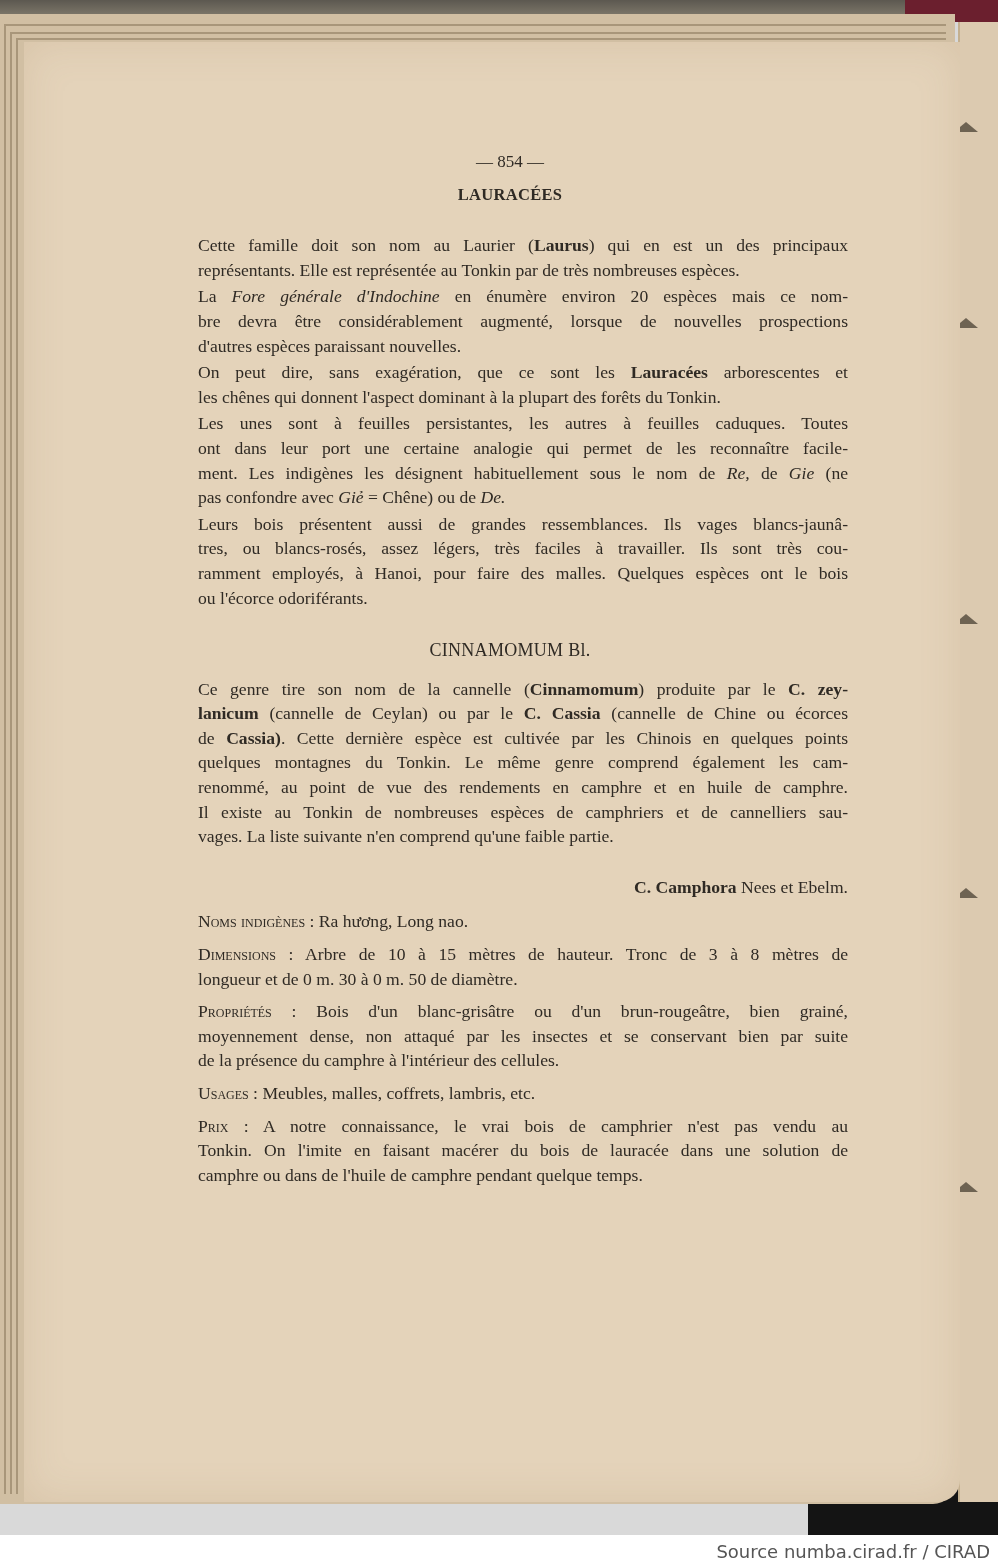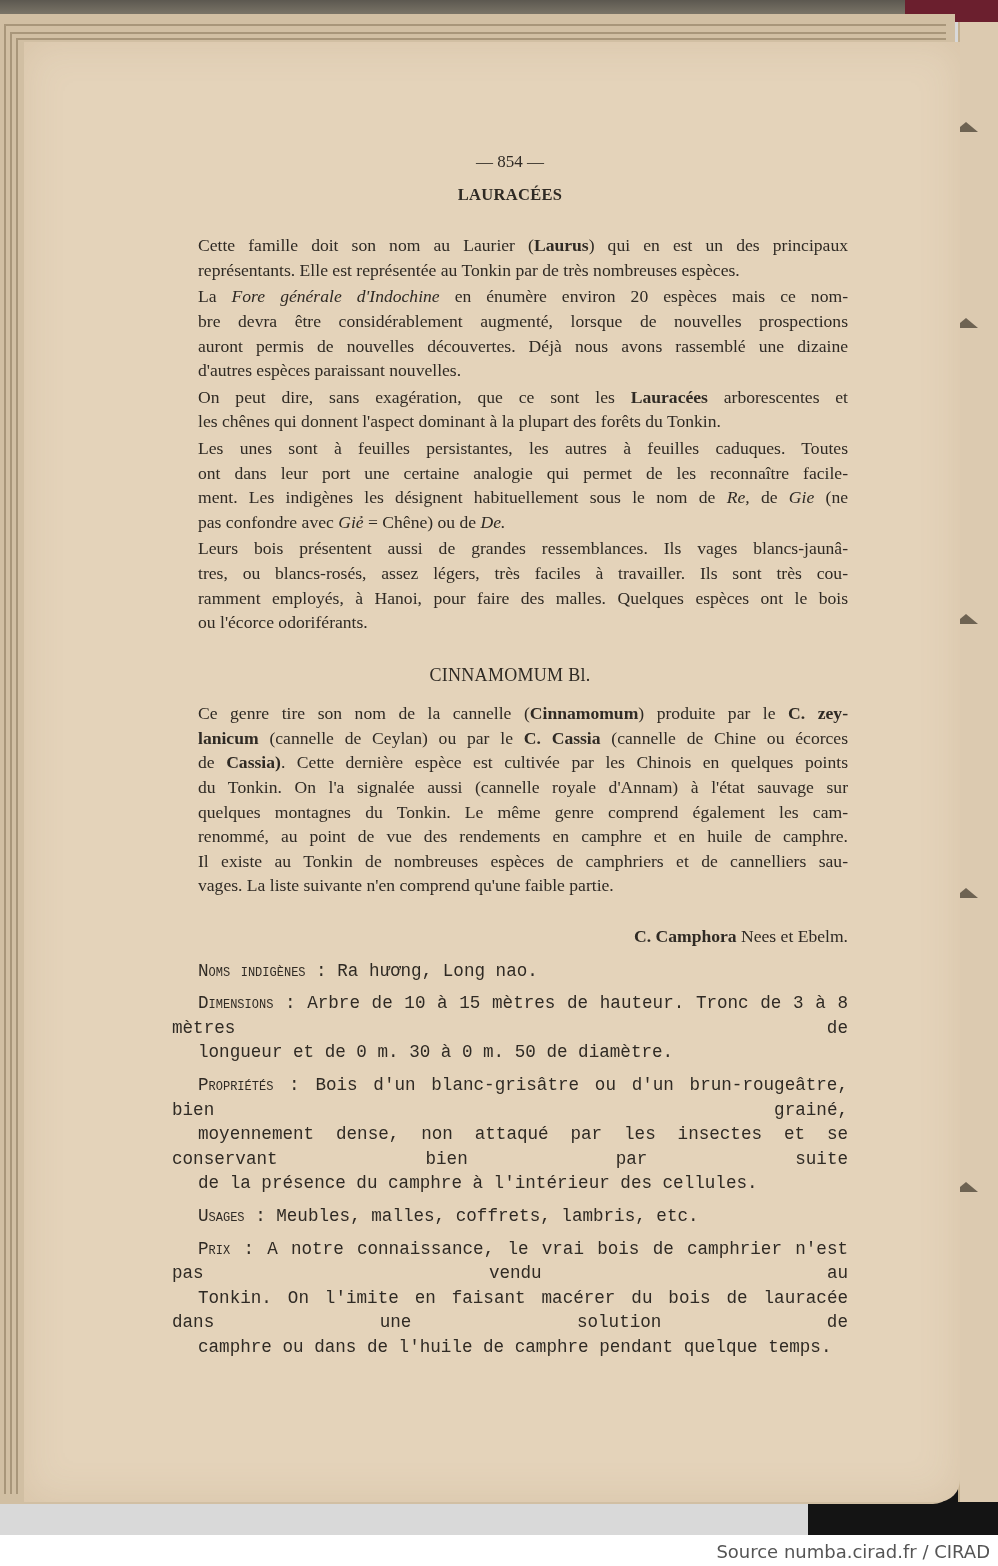--- a/index.html
+++ b/index.html
@@ -58,21 +58,21 @@
       letter-spacing: 0.3px;
     }
     .sub-title { text-align: center; font-size: 18px; margin: 28px 0 14px 0; letter-spacing: 0.3px; }
     p { margin: 0 0 2px 0; text-indent: 26px; text-align: justify; }
     .line { display: block; text-align: justify; text-align-last: justify; }
     .line.last { text-align-last: left; }
     .b { font-weight: bold; }
     .i { font-style: italic; }
     .sc { font-variant: small-caps; }
     .species { margin: 26px 0 10px 84px; text-align: right; }
-    .field { margin-top: 8px; font-family: Liberation Mono, monospace; }
+    .field { margin-top: 8px; }
     .source {
       position: absolute; right: 8px; bottom: 4px;
       font-family: "DejaVu Sans", sans-serif; font-size: 18px; color: #555555;
     }
   </style>
 </head>
 <body>
 
 <div class="scan-area">
   <div class="dark-bg"></div>
@@ -101,21 +101,20 @@
     <div class="section-title">LAURACÉES</div>
 
     <div id="intro">
         <p>
           <span class="line">Cette famille doit son nom au Laurier (<span class="b">Laurus</span>) qui en est un des principaux</span>
           <span class="line last">représentants. Elle est représentée au Tonkin par de très nombreuses espèces.</span>
         </p>
         <p>
           <span class="line">La <span class="i">Fore générale d'Indochine</span> en énumère environ 20 espèces mais ce nom-</span>
           <span class="line">bre devra être considérablement augmenté, lorsque de nouvelles prospections</span>
-          <span class="line">auront permis de nouvelles découvertes. Déjà nous avons rassemblé une dizaine</span>
           <span class="line last">d'autres espèces paraissant nouvelles.</span>
         </p>
         <p>
           <span class="line">On peut dire, sans exagération, que ce sont les <span class="b">Lauracées</span> arborescentes et</span>
           <span class="line last">les chênes qui donnent l'aspect dominant à la plupart des forêts du Tonkin.</span>
         </p>
         <p>
           <span class="line">Les unes sont à feuilles persistantes, les autres à feuilles caduques. Toutes</span>
           <span class="line">ont dans leur port une certaine analogie qui permet de les reconnaître facile-</span>
           <span class="line">ment. Les indigènes les désignent habituellement sous le nom de <span class="i">Re,</span> de <span class="i">Gie</span> (ne</span>
@@ -128,21 +127,20 @@
           <span class="line last">ou l'écorce odoriférants.</span>
         </p>
       </div>
 
     <div class="sub-title">CINNAMOMUM Bl.</div>
     <div id="genus">
         <p>
           <span class="line">Ce genre tire son nom de la cannelle (<span class="b">Cinnamomum</span>) produite par le <span class="b">C. zey-</span></span>
           <span class="line"><span class="b">lanicum</span> (cannelle de Ceylan) ou par le <span class="b">C. Cassia</span> (cannelle de Chine ou écorces</span>
           <span class="line">de <span class="b">Cassia)</span>. Cette dernière espèce est cultivée par les Chinois en quelques points</span>
-          <span class="line">du Tonkin. On l'a signalée aussi (cannelle royale d'Annam) à l'état sauvage sur</span>
           <span class="line">quelques montagnes du Tonkin. Le même genre comprend également les cam-</span>
           <span class="line">renommé, au point de vue des rendements en camphre et en huile de camphre.</span>
           <span class="line">Il existe au Tonkin de nombreuses espèces de camphriers et de cannelliers sau-</span>
           <span class="line last">vages. La liste suivante n'en comprend qu'une faible partie.</span>
         </p>
       </div>
 
     <div class="species">
       <span class="b">C. Camphora</span><span> Nees et Ebelm.</span>
     </div>

